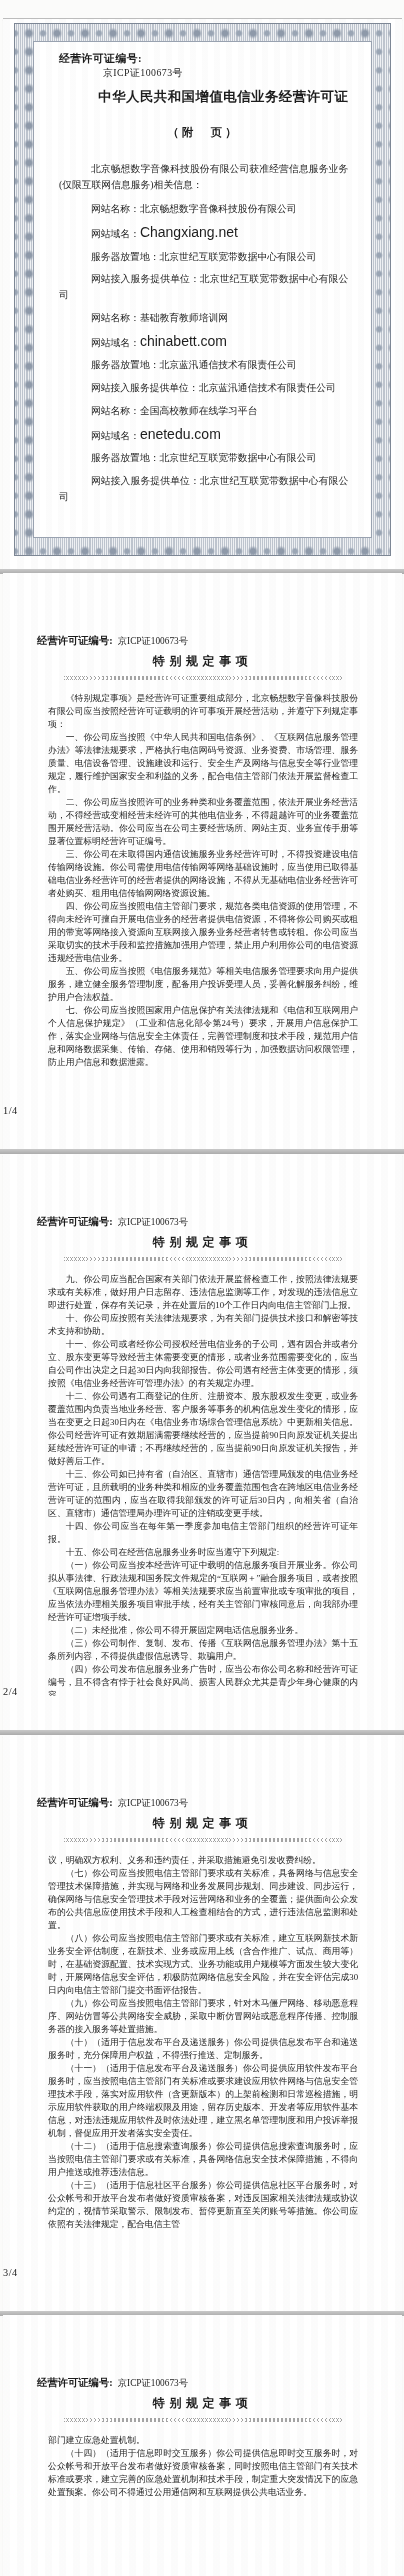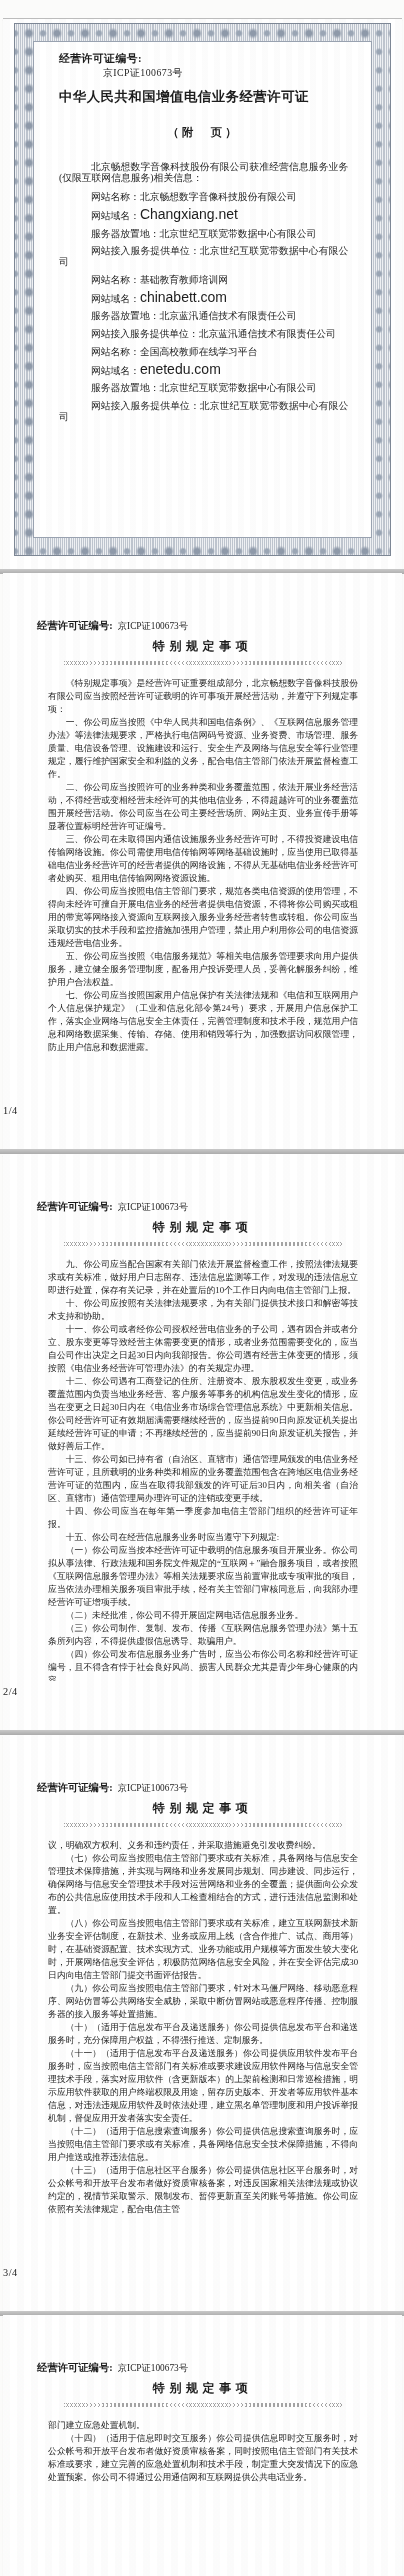--- a/index.html
+++ b/index.html
@@ -20,30 +20,30 @@
         radial-gradient(circle 5.7px at 14px 9.3px,#8e99a9 0 2.6px,rgba(142,153,169,.45) 4.1px,rgba(142,153,169,0) 5.7px),
         radial-gradient(circle 4.1px at 0px 9.3px,#9aa5b4 0 2.1px,rgba(154,165,180,0) 4.1px),
         radial-gradient(circle 4.1px at 28px 9.3px,#9aa5b4 0 2.1px,rgba(154,165,180,0) 4.1px),
         repeating-linear-gradient(90deg,rgba(255,255,255,.55) 0 1px,rgba(125,135,150,.30) 1px 2.1px);
       background-size:28px 18.5px,28px 18.5px,28px 18.5px,auto;}
   .cert-inner{position:absolute;top:17.5px;left:17.5px;right:17.5px;bottom:17.5px;background:#fff;
       border:0.5px solid #99a2b0;padding:10.3px 23px 0 25px;
       background-image:repeating-linear-gradient(90deg,rgba(80,80,80,.02) 0 5.7px,rgba(0,0,0,0) 5.7px 12px);}
   .cov-lic-label{font-size:10.8px;font-weight:bold;letter-spacing:0.5px;}
   .cov-lic-value{font-size:9.8px;margin:1px 0 0 44px;letter-spacing:0.5px;}
-  .cov-title{font-size:13.4px;font-weight:bold;text-align:left;margin:7.2px 0 0 0;letter-spacing:0.5px;}
+  .cov-title{font-size:13.4px;font-weight:bold;text-align:right;margin:7.2px 0 0 0;letter-spacing:0.5px;}
   .cov-sub{font-size:11.3px;font-weight:bold;text-align:center;margin-top:19px;letter-spacing:3.1px;}
   .cov-body{margin-top:21.6px;}
-  .cov-p{font-size:9.8px;line-height:11px;margin:0 0 6.7px 0;text-indent:32px;text-align:justify;}
+  .cov-p{font-size:9.8px;line-height:16px;margin:0 0 6.7px 0;text-indent:32px;text-align:justify;}
   .cov-intro{margin-bottom:8.2px;}
   .latin{font-family:Liberation Sans, sans-serif;font-size:14px;}
 
   
   .sp-page{height:576px;}
-  .sp-head{padding-top:46px;}
+  .sp-head{padding-top:61px;}
   .sp-lic{margin-left:34px;}
   .sp-lic-label{font-size:10.3px;font-weight:bold;}
   .sp-lic-value{font-size:9.3px;margin-left:3.1px;}
   .sp-title{text-align:center;font-size:12px;font-weight:bold;letter-spacing:4.6px;margin-top:5.2px;}
   .zigzag{width:278px;height:4.1px;margin:6.2px auto 0;opacity:.75;
       background:
         repeating-linear-gradient(115deg,#868686 0 0.8px,rgba(0,0,0,0) 0.8px 3.6px),
         repeating-linear-gradient(65deg,#868686 0 0.8px,rgba(0,0,0,0) 0.8px 3.6px);}
   .sp-body{margin:11.3px 44px 0 45px;height:423px;overflow:hidden;}
   .sp-p{font-size:8.8px;line-height:13px;margin:0;text-align:justify;text-indent:2em;}

